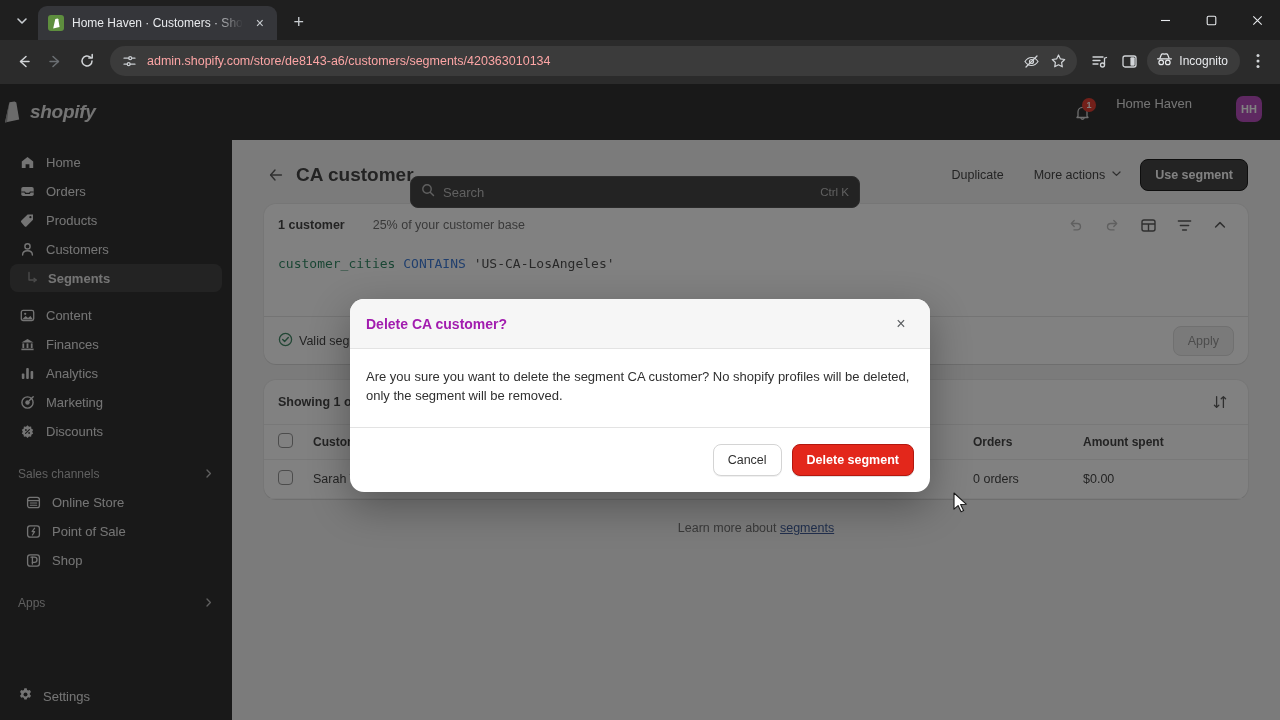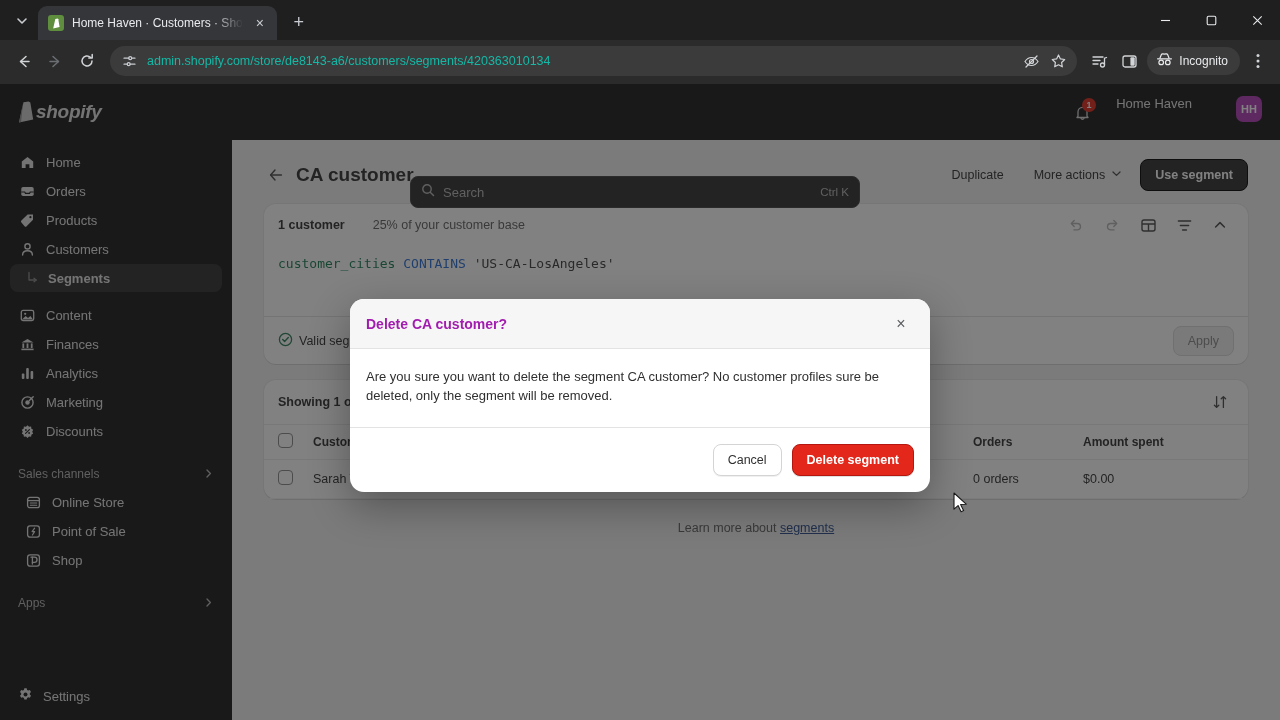--- a/index.html
+++ b/index.html
@@ -67,21 +67,21 @@
     flex: 0 0 auto;
   }
   .nav-btn.disabled { color: #6b6f73; }
   .omnibox {
     flex: 1 1 auto; height: 30px; background: #3b3b3b;
     border-radius: 16px; display: flex; align-items: center;
     padding: 0 10px 0 12px; margin: 0 6px; gap: 10px;
     min-width: 0;
   }
   .omnibox-url {
-    font-size: 12.5px; color: #14b8a6; white-space: nowrap;
+    font-size: 12.5px; color: #fca5a5; white-space: nowrap;
     overflow: hidden; flex: 1 1 auto;
   }
   .omni-icon { color: #c9cdd1; display: flex; align-items: center; flex:0 0 auto;}
   .tb-icon {
     width: 28px; height: 28px; display: flex; align-items: center;
     justify-content: center; color: #d2d5d8; flex: 0 0 auto;
   }
   .incognito-pill {
     height: 28px; background: #3b3b3b; border-radius: 14px;
     display: flex; align-items: center; gap: 6px; padding: 0 12px 0 9px;
@@ -93,21 +93,21 @@
   .app {
     position: relative; width: 1280px; height: 638px;
     background: #f1f1f1; overflow: hidden;
   }
   .topbar {
     height: 56px; background: #1a1a1a;
     display: flex; align-items: center; position: relative;
   }
   .logo-wrap {
     width: 232px; display: flex; align-items: center;
-    padding-left: 14px; flex: 0 0 auto;
+    gap: 8px; flex: 0 0 auto;
   }
   .logo-mark { width: 22px; height: 24px; display:block; }
   .logo-text {
     color: #e3e3e3; font-size: 19px; font-weight: 700;
     font-style: italic; letter-spacing: -0.3px;
   }
   .topsearch {
     width: 450px; height: 32px; background: #303030;
     border: 1px solid #404040; border-radius: 8px;
     display: flex; align-items: center; gap: 8px; padding: 0 10px;
@@ -764,21 +764,21 @@
       </div>
     </div>
   </div>
 
   <div class="overlay"></div>
   <div class="modal">
     <div class="modal-head">
       <span class="modal-title">Delete CA customer?</span>
       <span class="modal-close">×</span>
     </div>
-    <div class="modal-body">Are you sure you want to delete the segment CA customer? No customer profiles sure be deleted, only the segment will be removed.</div>
+    <div class="modal-body">Are you sure you want to delete the segment CA customer? No shopify profiles will be deleted, only the segment will be removed.</div>
     <div class="modal-foot">
       <button class="btn-cancel">Cancel</button>
       <button class="btn-danger">Delete segment</button>
     </div>
   </div>
 
   <span class="cursor-arrow">
     <svg width="16" height="22" viewBox="0 0 16 22">
         <path d="M1 1l12.2 11.2-5.6.3 3 6.1-2.5 1.2-3-6.2-4.1 3.6z" fill="#fff" stroke="#1a1a1a" stroke-width="1.1" stroke-linejoin="round"></path>
       </svg>

